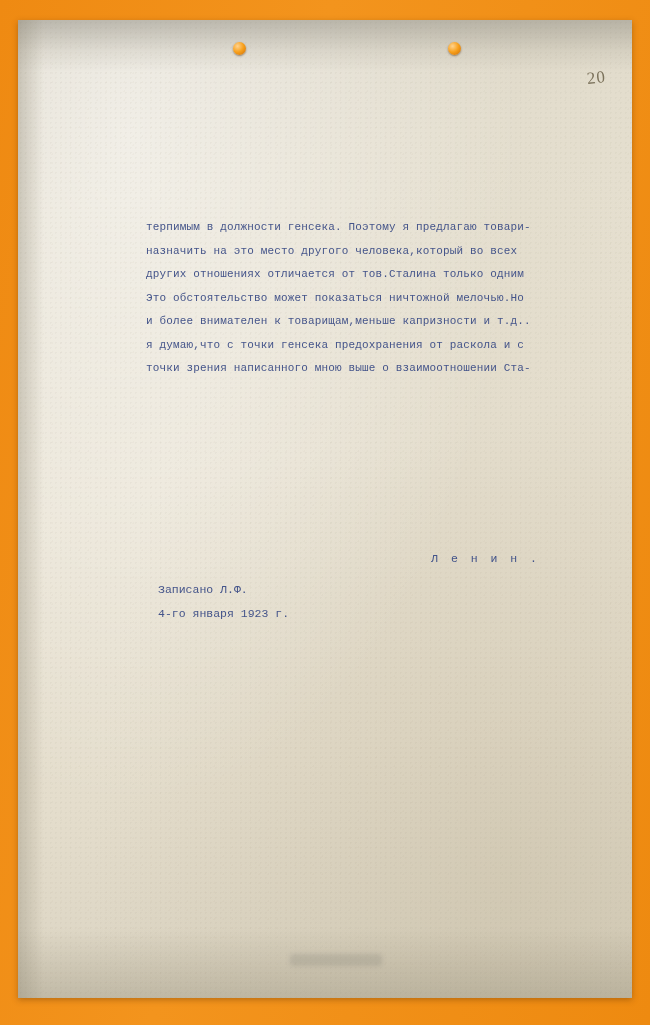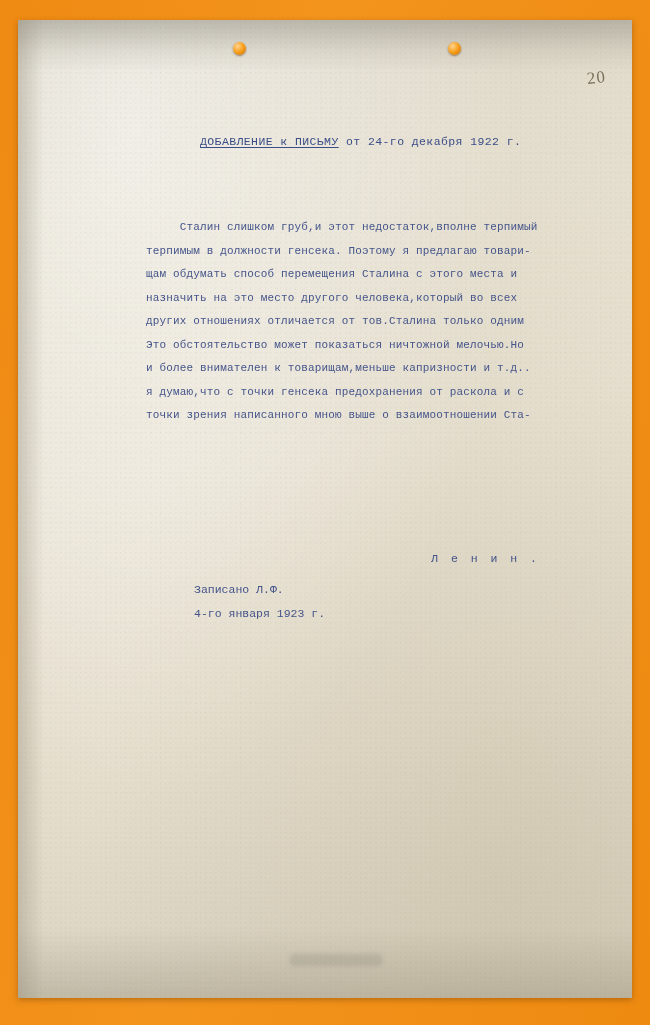--- a/index.html
+++ b/index.html
@@ -143,21 +143,21 @@
   }
 
   #recorded-by {
     position: absolute;
     left: 140px;
     top: 558px;
     font-size: 11.5px;
     line-height: 24px;
     color: #44548a;
   }
-  #recorded-by .line { display: block; white-space: pre; margin-left: 36px; }
+  #recorded-by .line { display: block; white-space: pre; }
 
   
   #bottom-smudge {
     position: absolute;
     left: 272px;
     top: 934px;
     width: 92px;
     height: 12px;
     background: rgba(120,120,110,.22);
     filter: blur(2px);
@@ -191,28 +191,23 @@
     <div id="sheet-bottom-shade"></div>
     <div id="grain"></div>
 
     <div class="sheet-pin" id="pin-top-left"></div>
     <div class="sheet-pin" id="pin-top-right"></div>
 
     <div id="archive-number">20</div>
 
     <div id="typed-body">
 
-      <div id="doc-title">
-        <span class="underlined">ДОБАВЛЕНИЕ к ПИСЬМУ</span><span> от 24-го декабря 1922 г.</span>
-      </div>
 
       <div id="doc-paragraph">
-        <span class="line">     Сталин слишком груб,и этот недостаток,вполне терпимый</span>
         <span class="line">терпимым в должности генсека. Поэтому я предлагаю товари-</span>
-        <span class="line">щам обдумать способ перемещения Сталина с этого места и</span>
         <span class="line">назначить на это место другого человека,который во всех</span>
         <span class="line">других отношениях отличается от тов.Сталина только одним</span>
         <span class="line">Это обстоятельство может показаться ничтожной мелочью.Но</span>
         <span class="line">и более внимателен к товарищам,меньше капризности и т.д..</span>
         <span class="line">я думаю,что с точки генсека предохранения от раскола и с</span>
         <span class="line">точки зрения написанного мною выше о взаимоотношении Ста-</span>
       </div>
 
       <div id="signature">Л е н и н .</div>
 

